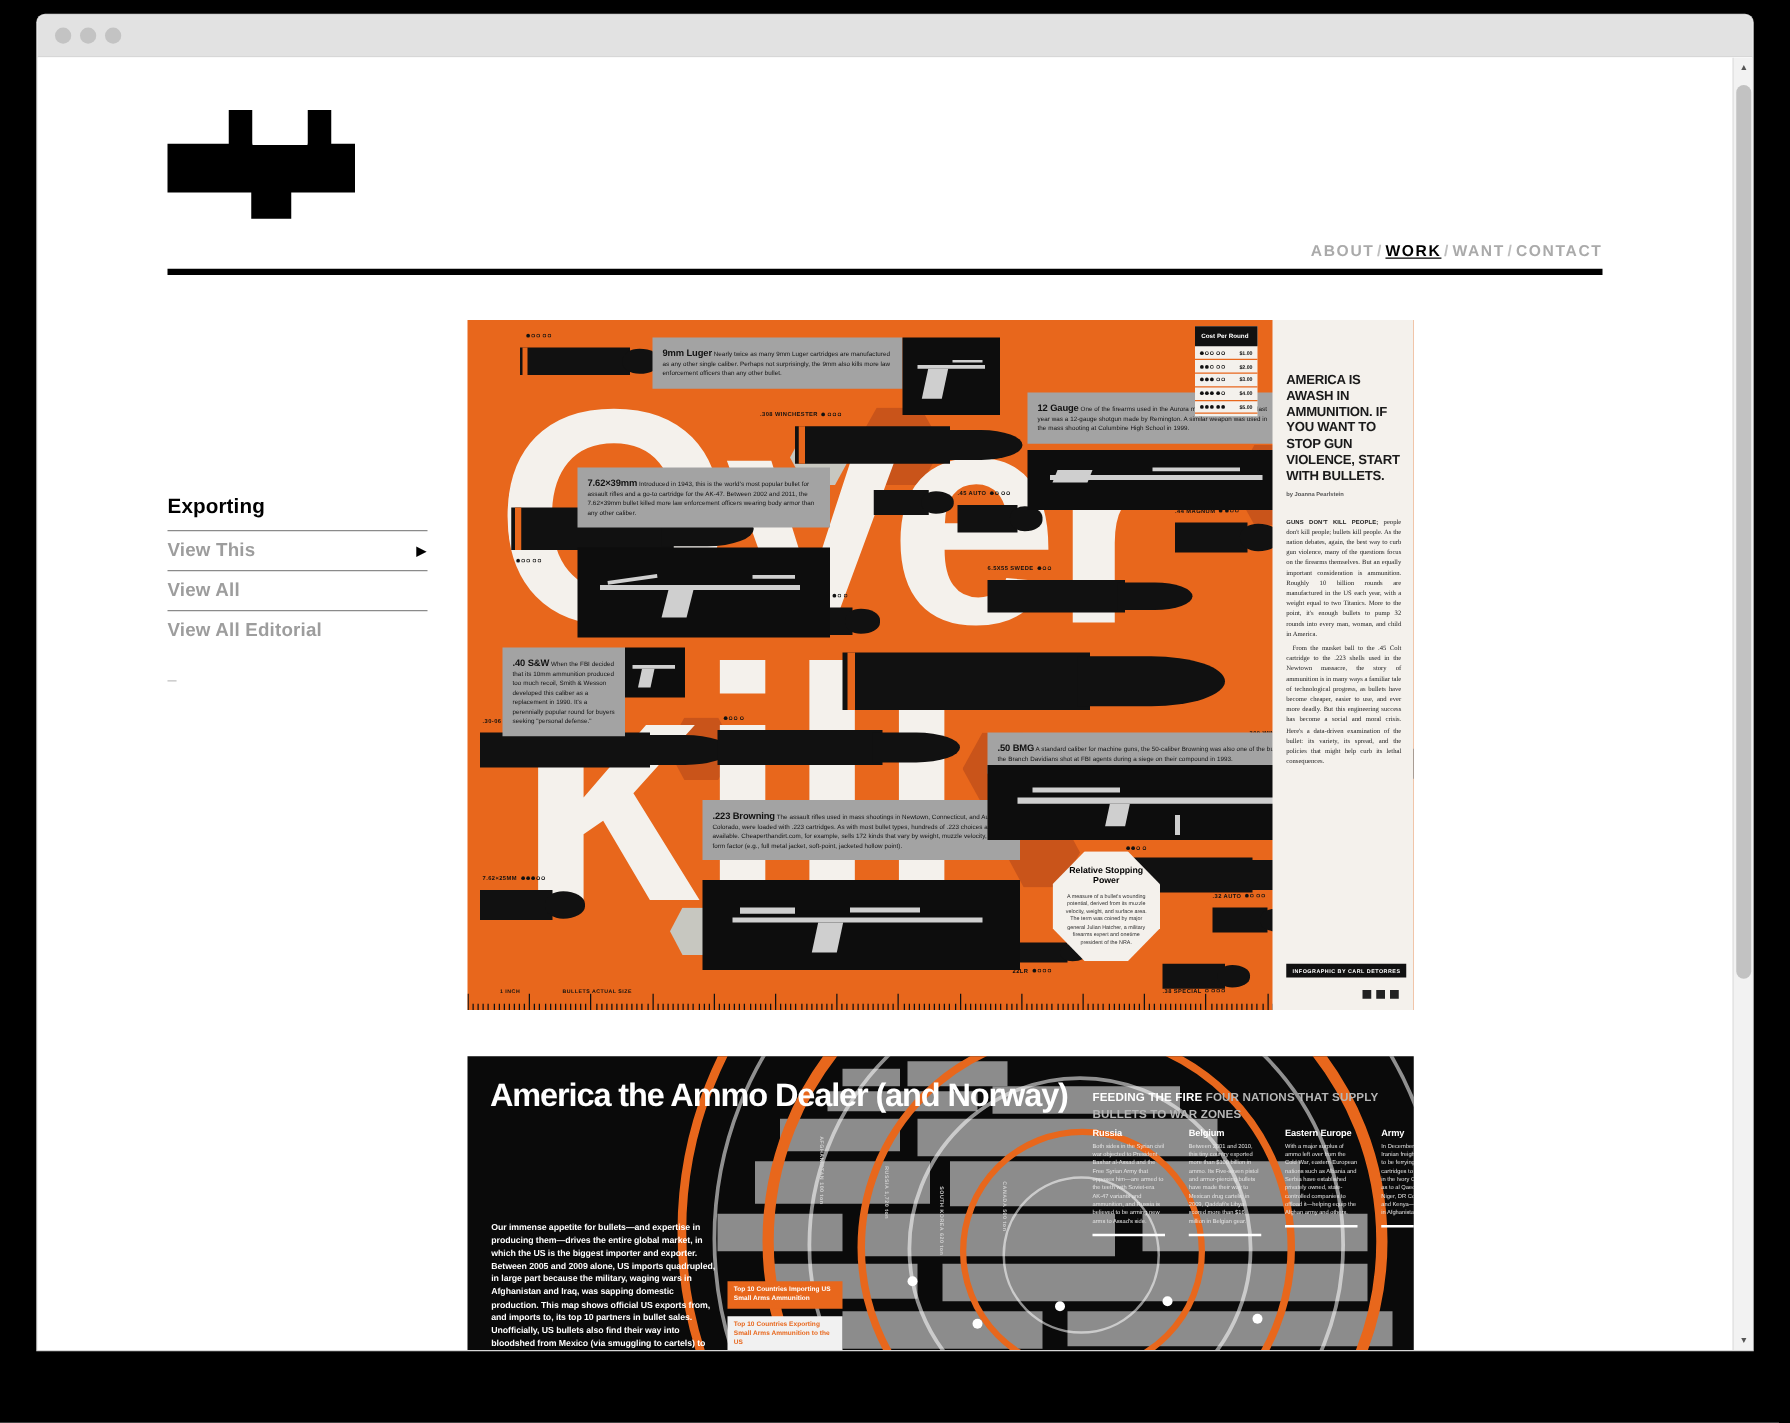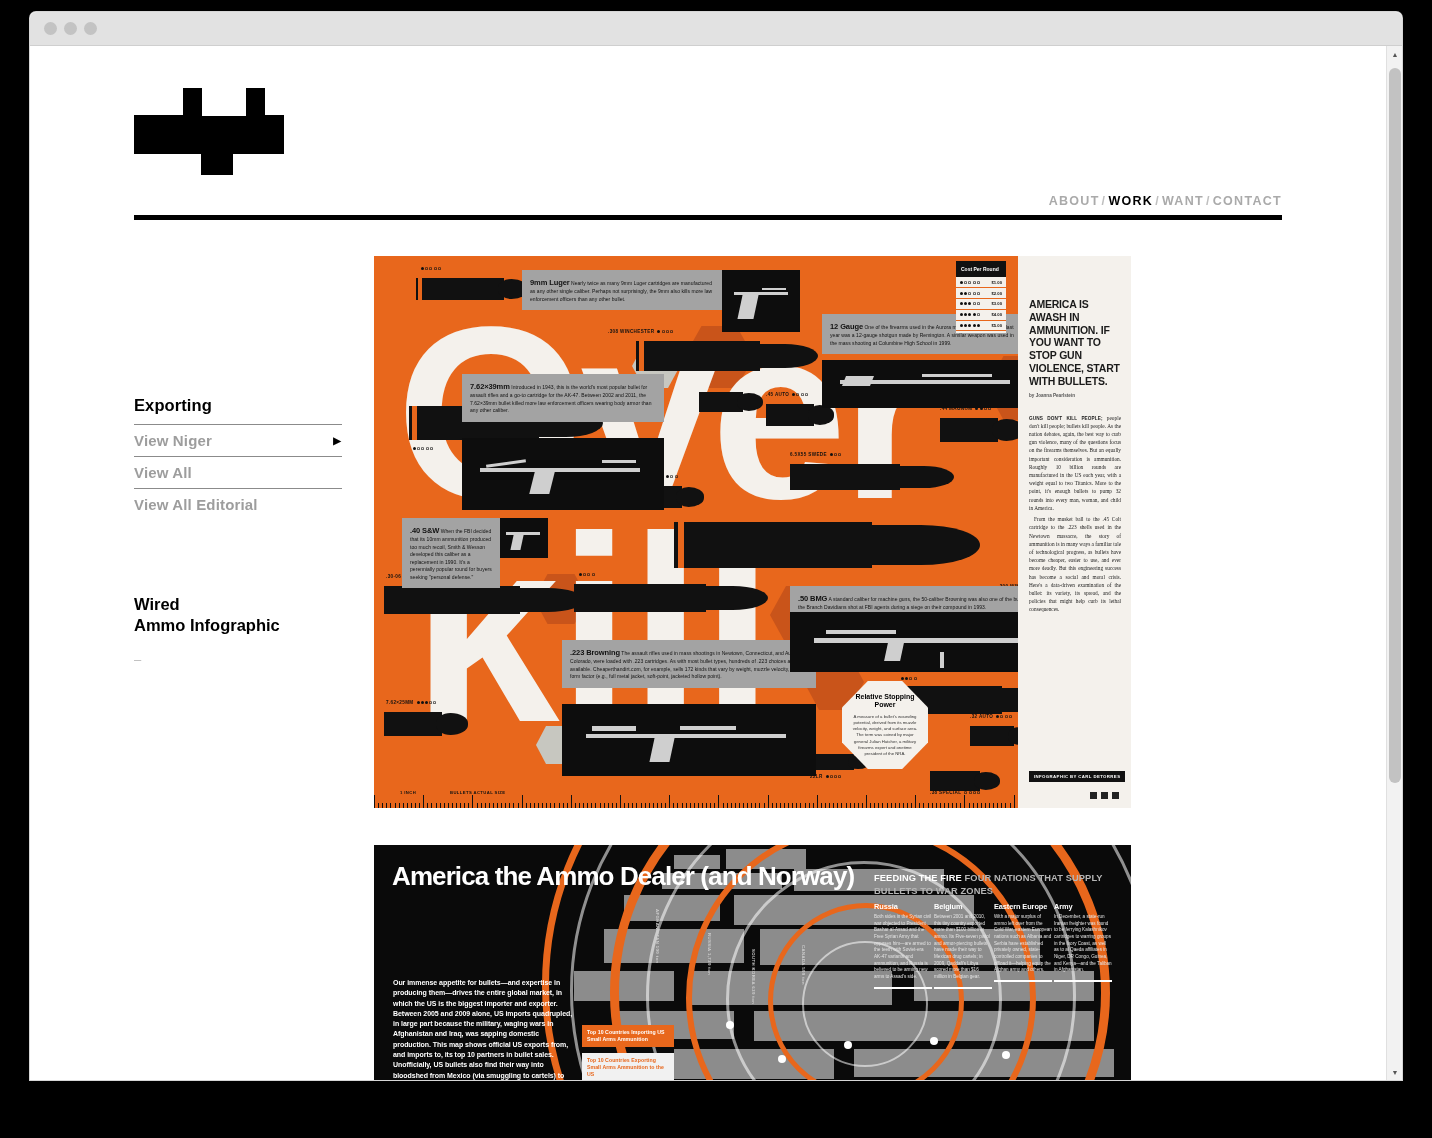--- a/index.html
+++ b/index.html
@@ -91,21 +91,21 @@
   #main-nav {
     text-align: right;
     font-size: 12.5px;
     font-weight: bold;
     letter-spacing: 1.3px;
     color: #aaaaaa;
     padding-bottom: 7px;
     margin-top: 28px;
   }
   #main-nav a { color: #aaaaaa; text-decoration: none; }
-  #main-nav a.active { color: #000; }
+  #main-nav a.active { color: #000; text-decoration: underline; }
   #main-nav .sep { color: #bfbfbf; margin: 0 2px; }
 
   #header-rule {
     width: 1148px;
     margin: 0 auto;
     height: 5px;
     background: #000;
   }
 
   
@@ -301,21 +301,21 @@
   }
   #lg-import { left: 208px; top: 180px; background: #e8671c; color: #fff; }
   #lg-export { left: 208px; top: 208px; background: #f1f1f1; color: #e8671c; }
 
   #feed-head {
     position: absolute; left: 500px; top: 27px; z-index: 6;
     font-size: 9.3px; font-weight: bold; letter-spacing: .1px; line-height: 1.35;
   }
   #feed-head .hl { color: #fff; }
   #feed-head .dim { color: #b6b6b6; }
-  #nations { position: absolute; left: 500px; top: 57px; display: flex; gap: 2px; z-index: 6; }
+  #nations { position: absolute; left: 500px; top: 57px; display: flex; gap: 19px; z-index: 6; }
   .nation { width: 58px; }
   .nation h4 { font-size: 7.4px; font-weight: bold; margin-bottom: 3px; letter-spacing: -.1px; }
   .nation p { font-size: 4.6px; line-height: 1.45; color: #e4e4e4; }
   .nation .baseline { margin-top: 6px; height: 2px; background: #fff; }
   .vlabel {
     position: absolute; font-size: 4.2px; font-weight: bold; color: #cfcfcf;
     letter-spacing: .45px; white-space: nowrap; z-index: 6;
     transform-origin: left top;
   }
   .node { position: absolute; width: 8px; height: 8px; border-radius: 50%; background: #fff; z-index: 6; }
@@ -354,34 +354,30 @@
         </nav>
       </header>
       <div id="header-rule"></div>
 
       <div id="content">
 
         <aside id="sidebar">
           <h2>Exporting</h2>
 
           <div class="side-link">
-            <span>View Niger</span>
+            <span>View This</span>
             <span class="arrow">▶</span>
           </div>
           <div class="side-link">
             <span>View All</span>
           </div>
           <div class="side-link">
             <span>View All Editorial</span>
           </div>
 
-          <div id="project-title">
-            <div>Wired</div>
-            <div>Ammo Infographic</div>
-          </div>
           <div id="project-dash">–</div>
         </aside>
 
         <section id="work-col">
 
           <figure id="info1">
 
             <div class="hex" style="left:310px;top:70px;width:70px;height:62px;"></div>
             <div class="hex hexgrey" style="left:258px;top:88px;width:48px;height:44px;"></div>
             <div class="hex" style="left:126px;top:126px;width:58px;height:52px;"></div>

